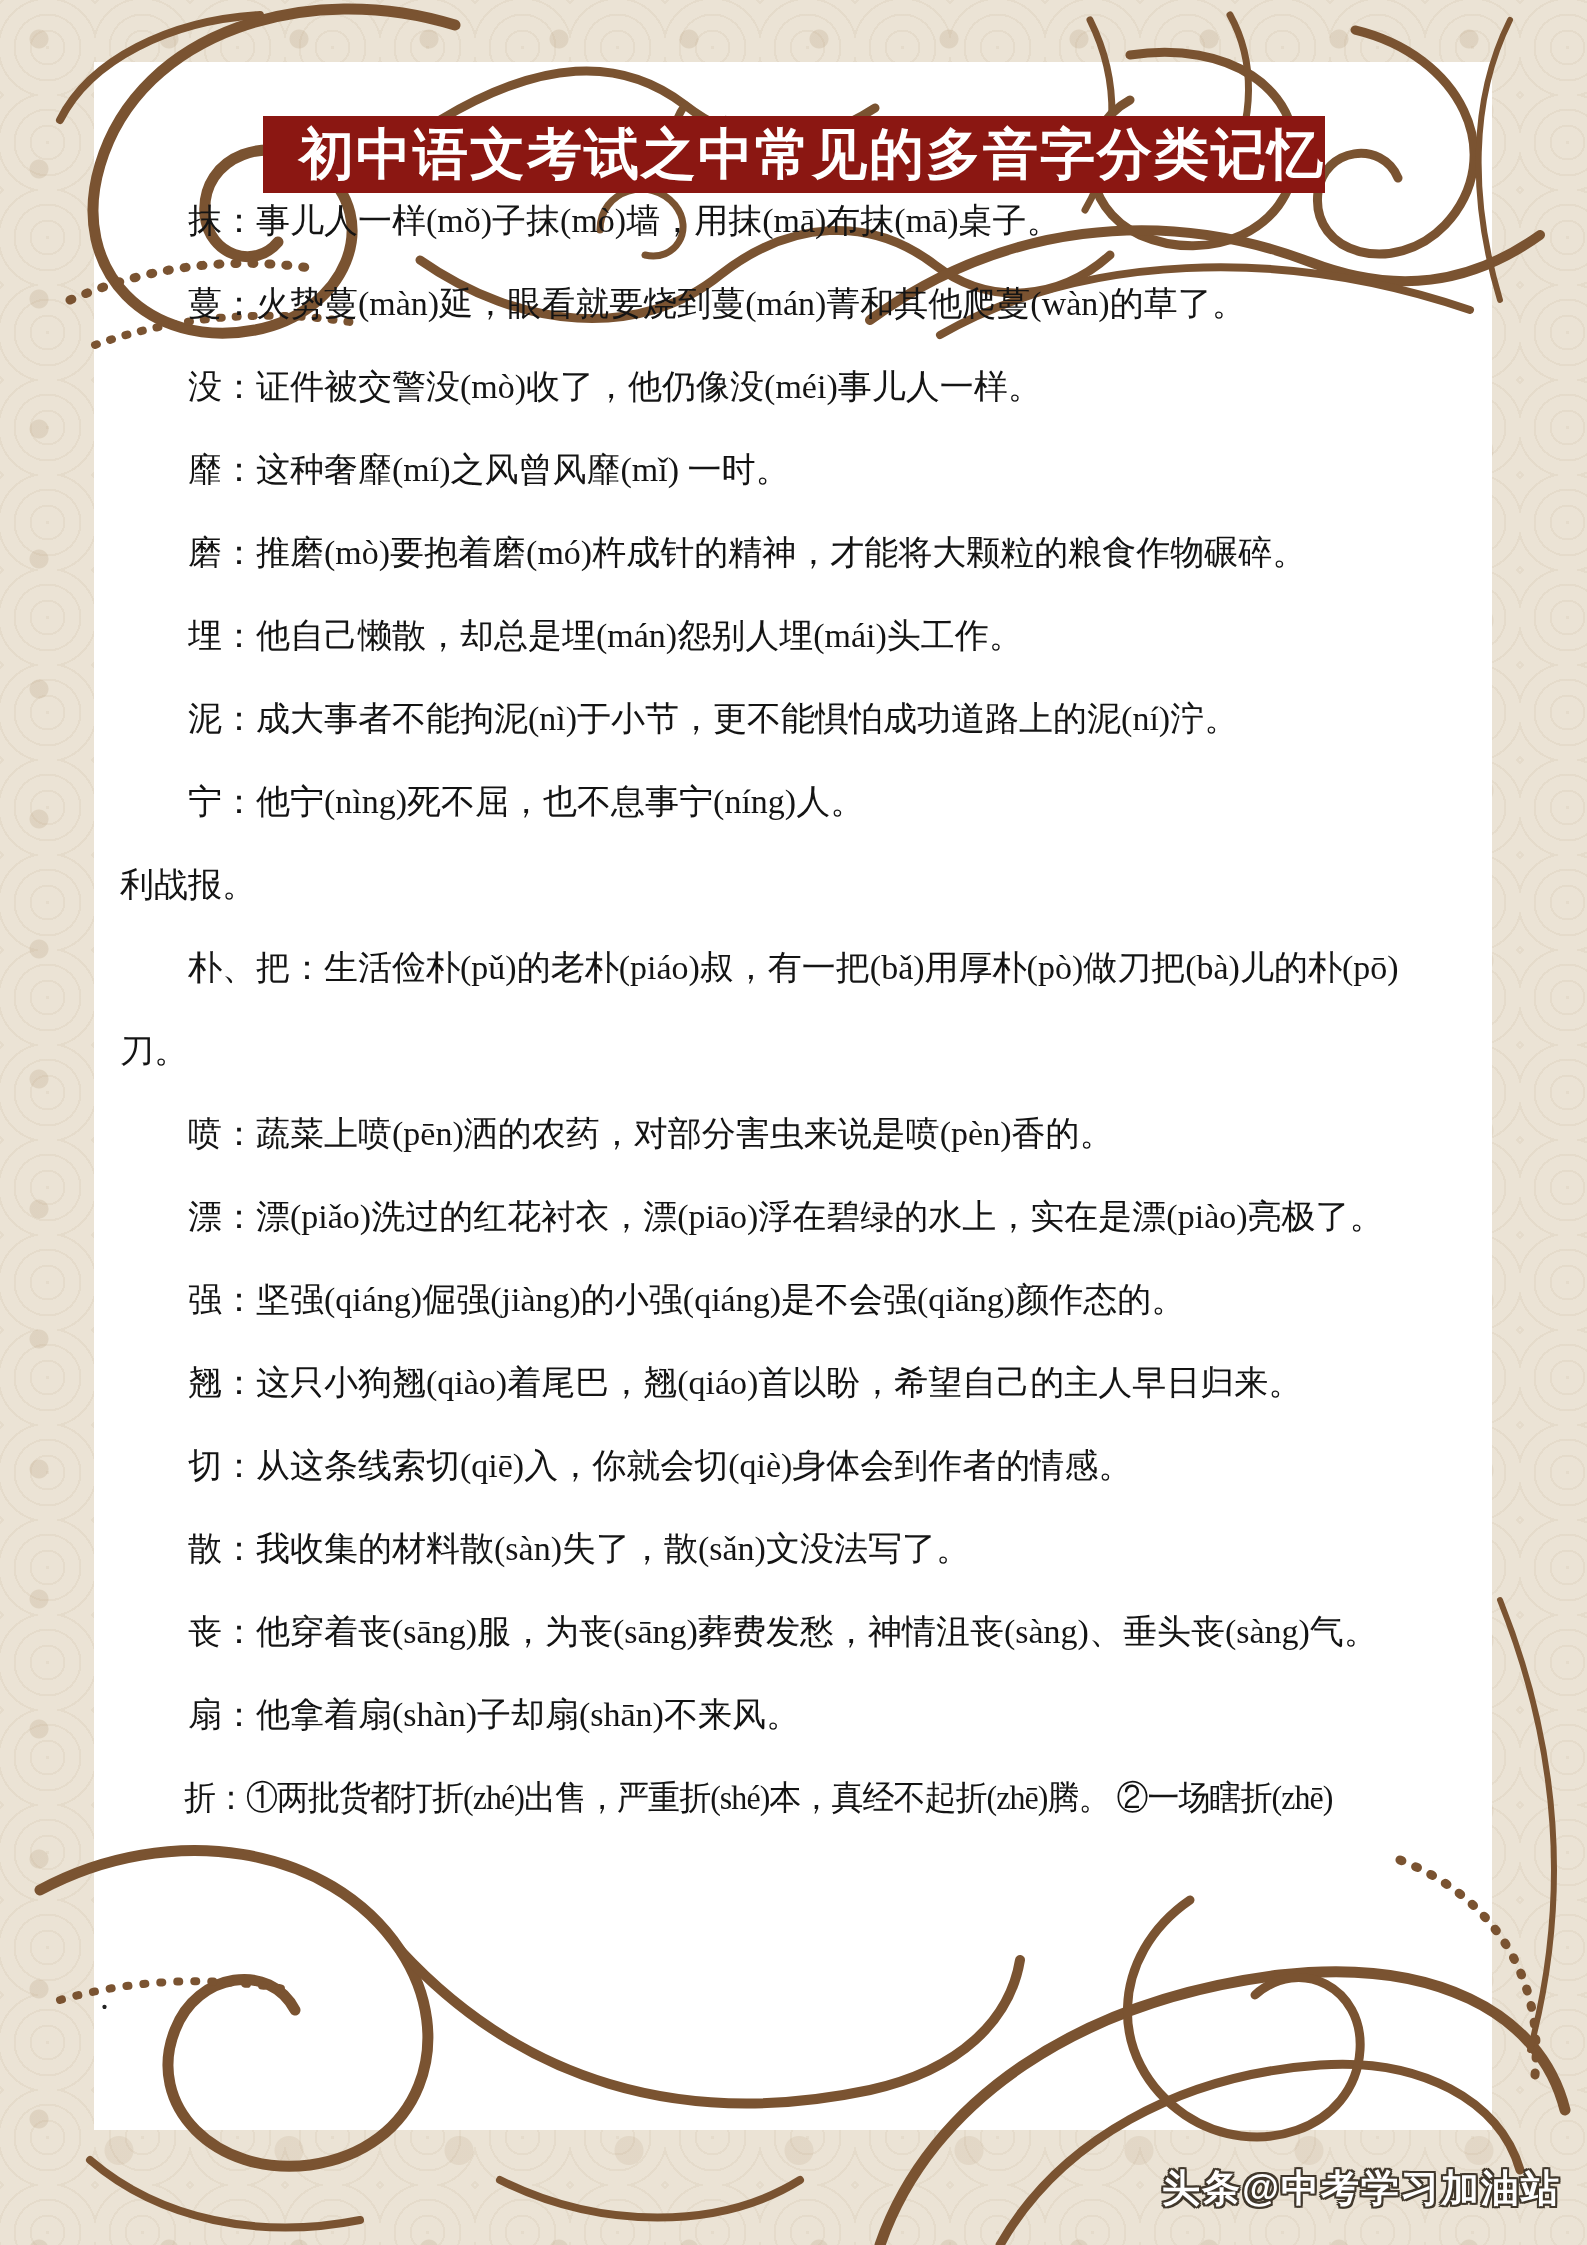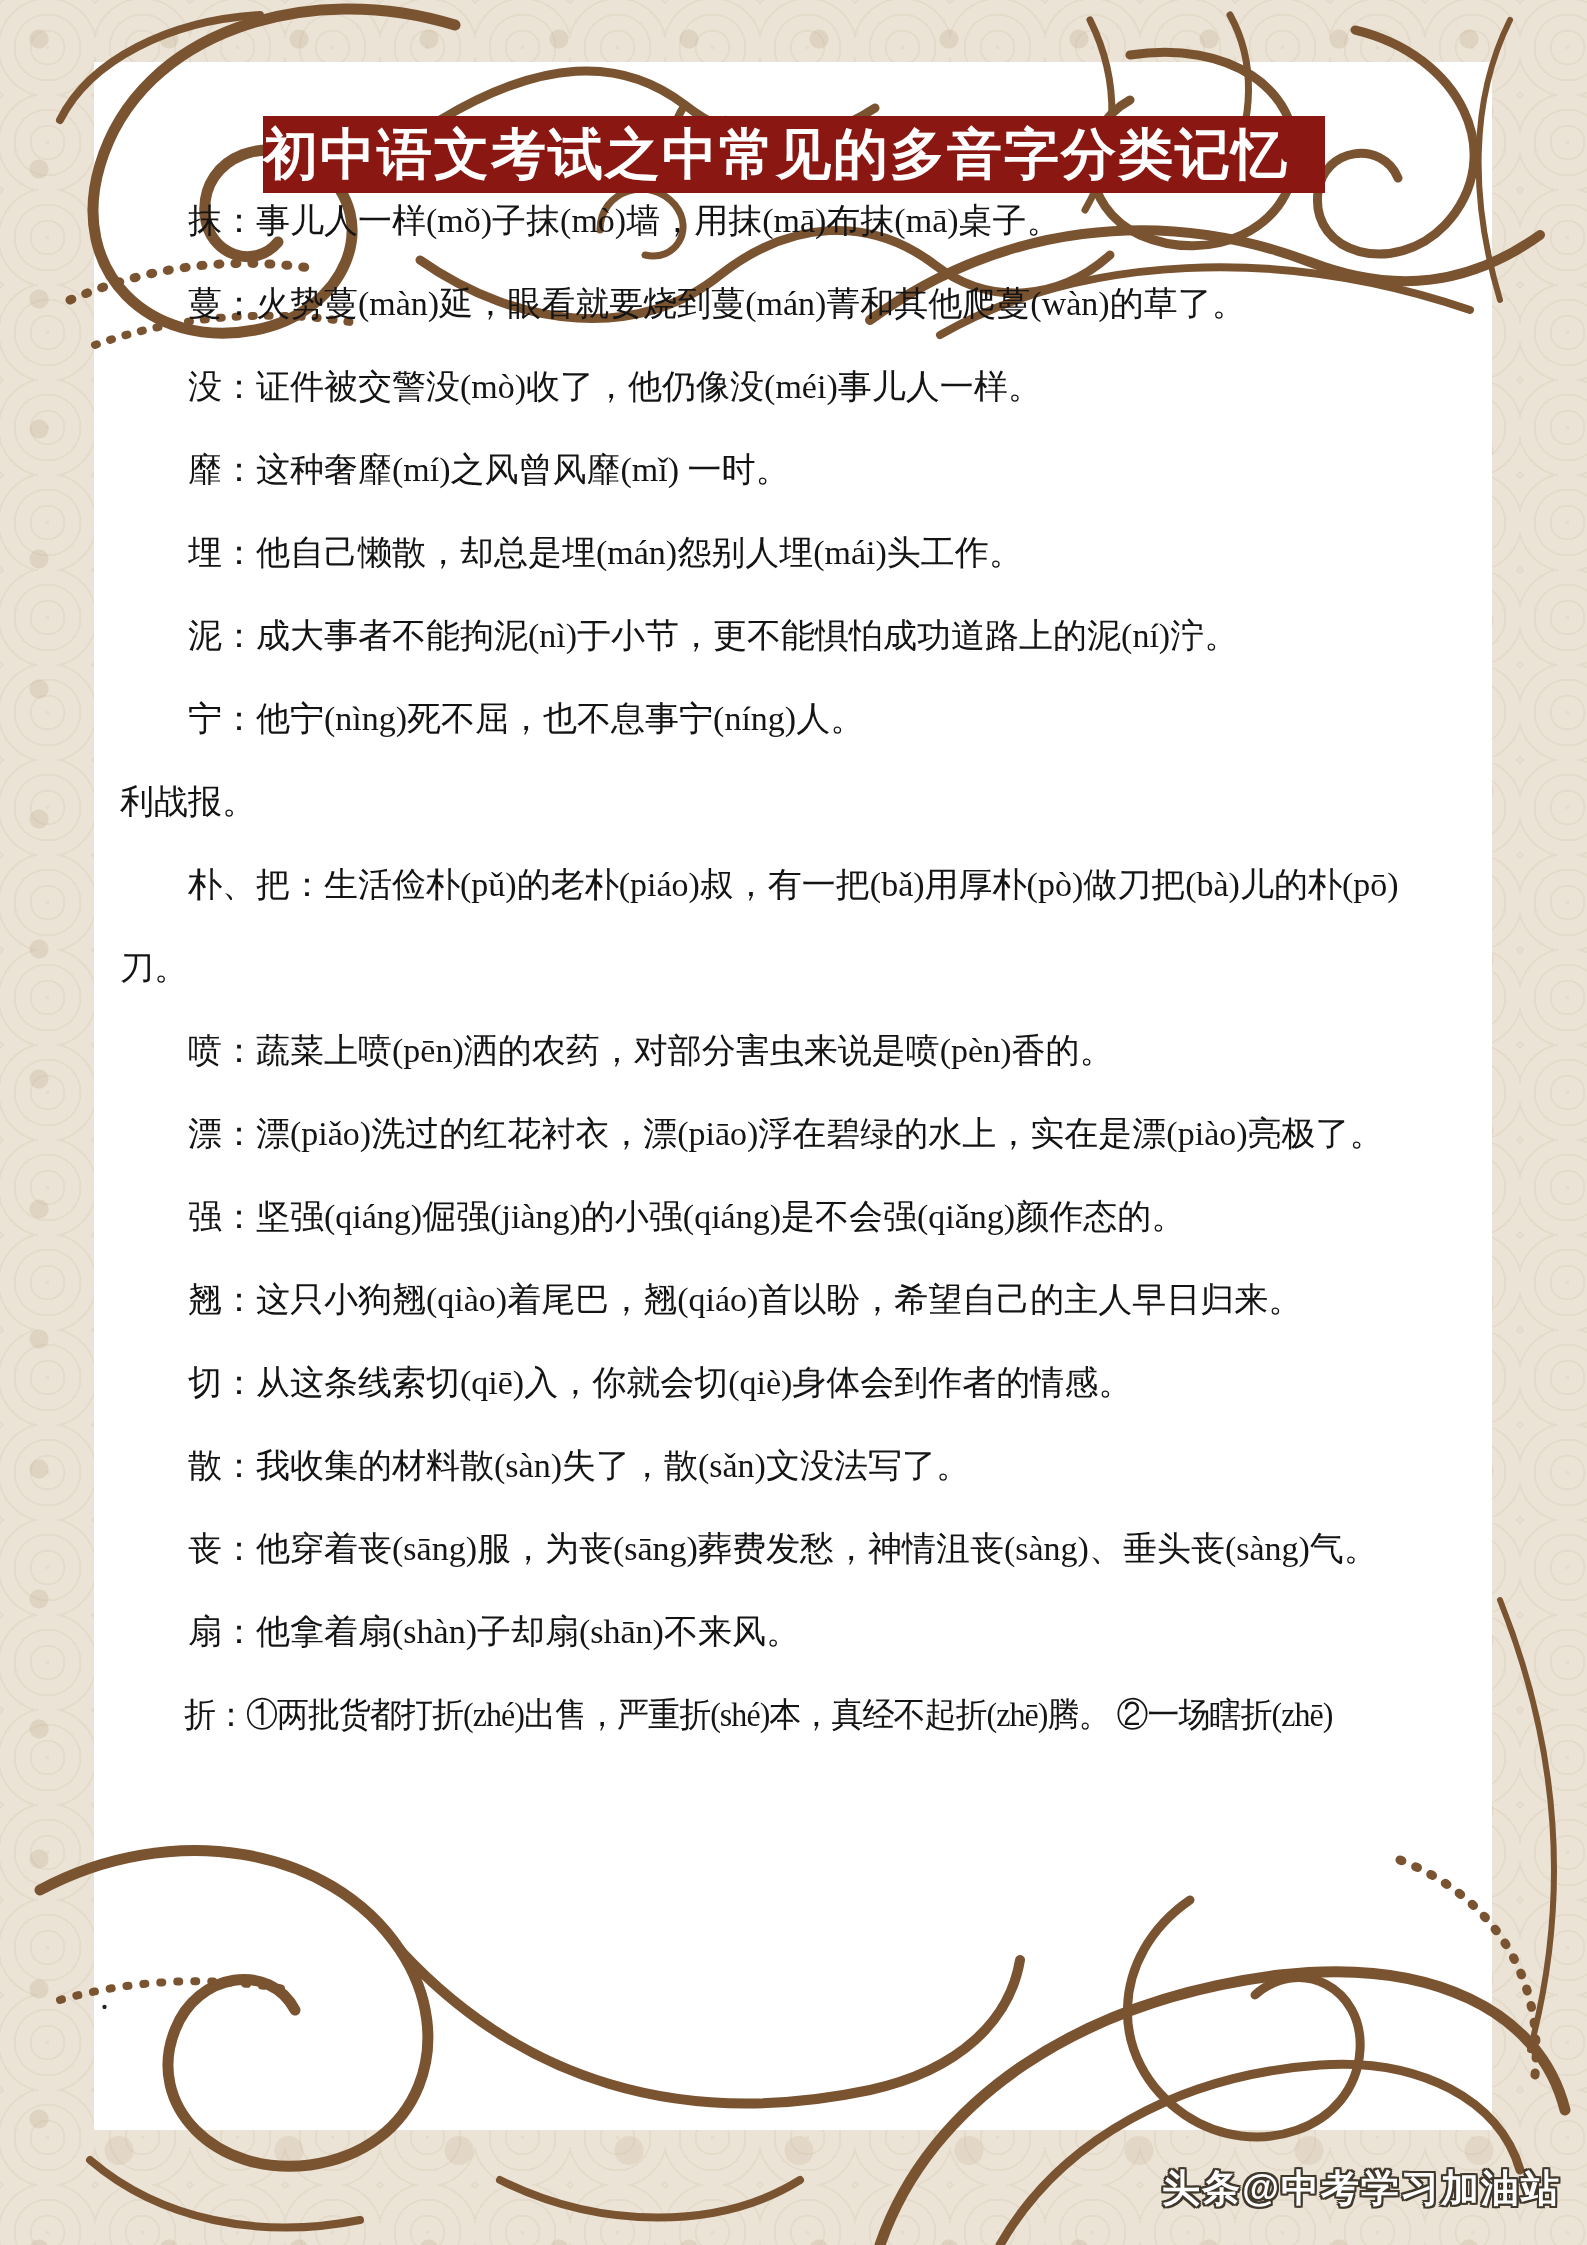--- a/index.html
+++ b/index.html
@@ -14,21 +14,21 @@
     background-size:130px 130px, 170px 170px, 95px 95px;
   }
   .panel{
     position:absolute; left:94px; top:62px; width:1398px; height:2068px;
     background:#ffffff;
   }
   svg.flourish{ position:absolute; left:0; top:0; pointer-events:none; }
   .banner{
     position:absolute; left:263px; top:116px; width:1062px; height:77px;
     background:var(--banner,#8b1712);
-    display:flex; align-items:center; justify-content:flex-start;
+    display:flex; align-items:center; justify-content:flex-end;
   }
   .banner .t{
     color:#ffffff; font-size:55px; font-weight:700; letter-spacing:2px;
     white-space:nowrap; line-height:1;
   }
   .content{
     position:absolute; left:120px; top:179px; width:1360px;
     color:#141414;
   }
   .entry-line{
@@ -103,20 +103,21 @@
 
   <div class="banner" style="background: rgb(139, 23, 18);">
     <span class="t" style="color: rgb(255, 255, 255);">初中语文考试之中常见的多音字分类记忆</span>
   </div>
 
   <div class="content" style="color: rgb(20, 20, 20);">
       <p class="entry-line">抹：事儿人一样(mǒ)子抹(mò)墙，用抹(mā)布抹(mā)桌子。</p>
       <p class="entry-line">蔓：火势蔓(màn)延，眼看就要烧到蔓(mán)菁和其他爬蔓(wàn)的草了。</p>
       <p class="entry-line">没：证件被交警没(mò)收了，他仍像没(méi)事儿人一样。</p>
       <p class="entry-line">靡：这种奢靡(mí)之风曾风靡(mǐ) 一时。</p>
+      <p class="entry-line">磨：推磨(mò)要抱着磨(mó)杵成针的精神，才能将大颗粒的粮食作物碾碎。</p>
       <p class="entry-line">埋：他自己懒散，却总是埋(mán)怨别人埋(mái)头工作。</p>
       <p class="entry-line">泥：成大事者不能拘泥(nì)于小节，更不能惧怕成功道路上的泥(ní)泞。</p>
       <p class="entry-line">宁：他宁(nìng)死不屈，也不息事宁(níng)人。</p>
       <p class="entry-line noindent">利战报。</p>
       <p class="entry-line">朴、把：生活俭朴(pǔ)的老朴(piáo)叔，有一把(bǎ)用厚朴(pò)做刀把(bà)儿的朴(pō)</p>
       <p class="entry-line noindent">刀。</p>
       <p class="entry-line">喷：蔬菜上喷(pēn)洒的农药，对部分害虫来说是喷(pèn)香的。</p>
       <p class="entry-line">漂：漂(piǎo)洗过的红花衬衣，漂(piāo)浮在碧绿的水上，实在是漂(piào)亮极了。</p>
       <p class="entry-line">强：坚强(qiáng)倔强(jiàng)的小强(qiáng)是不会强(qiǎng)颜作态的。</p>
       <p class="entry-line">翘：这只小狗翘(qiào)着尾巴，翘(qiáo)首以盼，希望自己的主人早日归来。</p>

